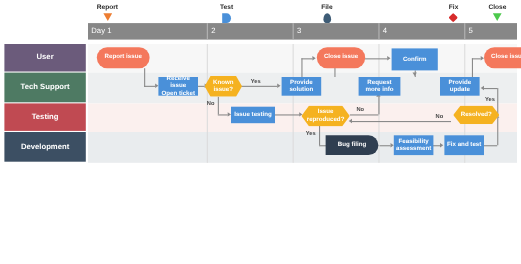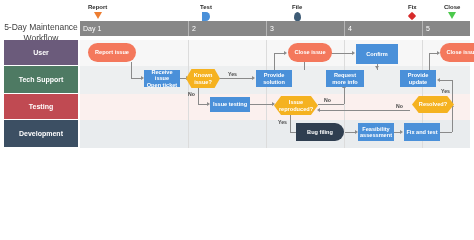--- a/index.html
+++ b/index.html
@@ -86,21 +86,20 @@
         border-bottom:3.5px solid #8a8a8a;}
   .elab{position:absolute;font-size:5.2px;color:#4a4a4a;font-weight:bold;
         white-space:nowrap;}
   .daysep{position:absolute;width:1px;background:#dcdcdc;}
 </style>
 </head>
 <body>
 
 <div id="root">
 
-  <div class="title">5-Day Maintenance Workflow</div>
 
   <div class="marker" style="left:88px;">
     <div class="mlabel">Report</div>
     <div class="glyph g-tri-down"></div>
   </div>
   <div class="marker" style="left:200px;">
     <div class="mlabel">Test</div>
     <div class="glyph g-flag"></div>
   </div>
   <div class="marker" style="left:292px;">

